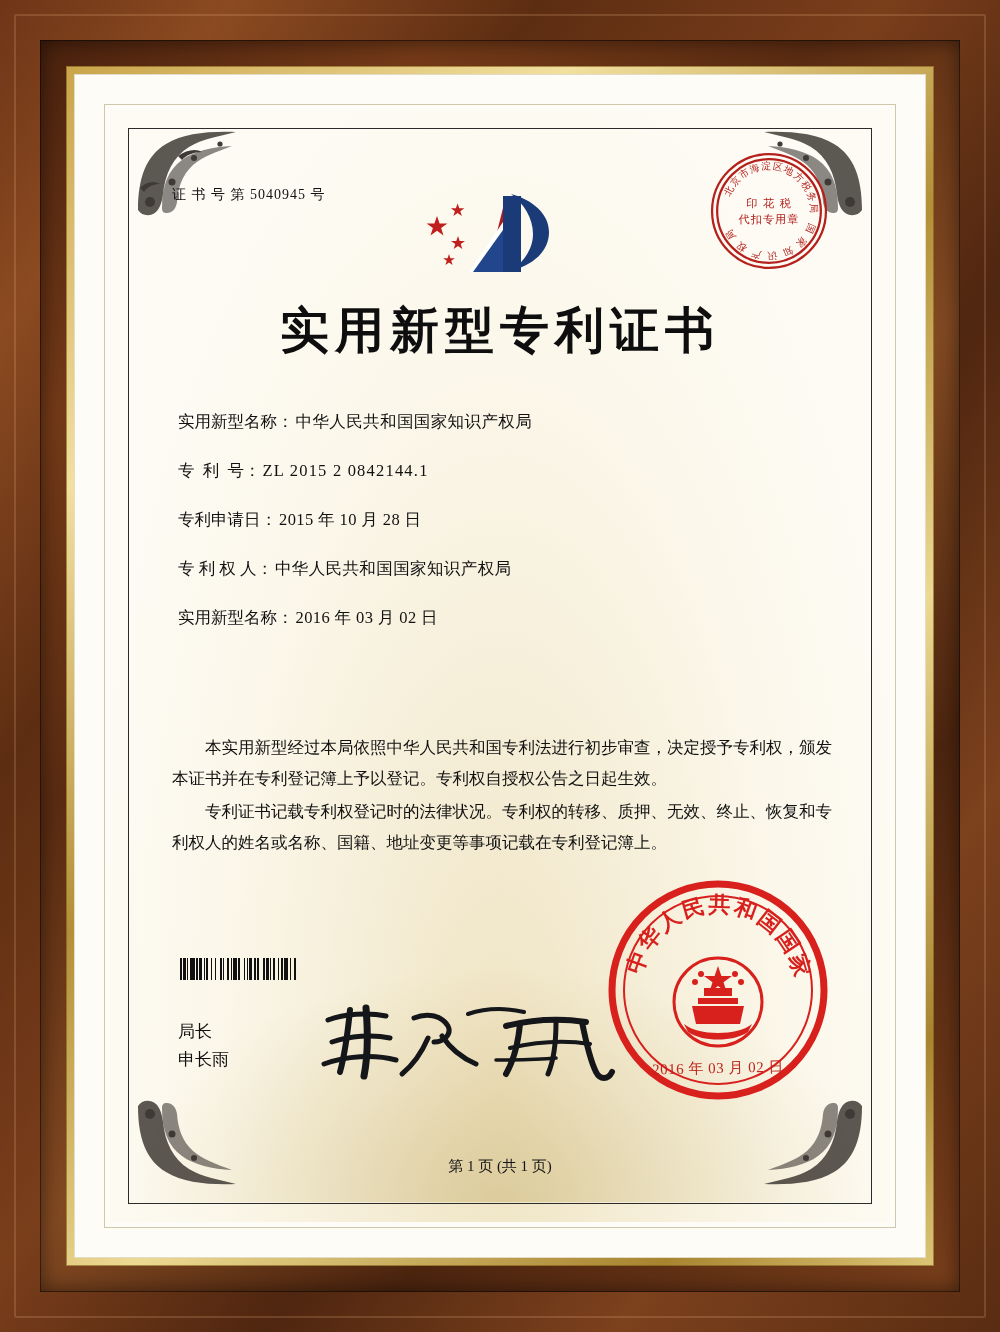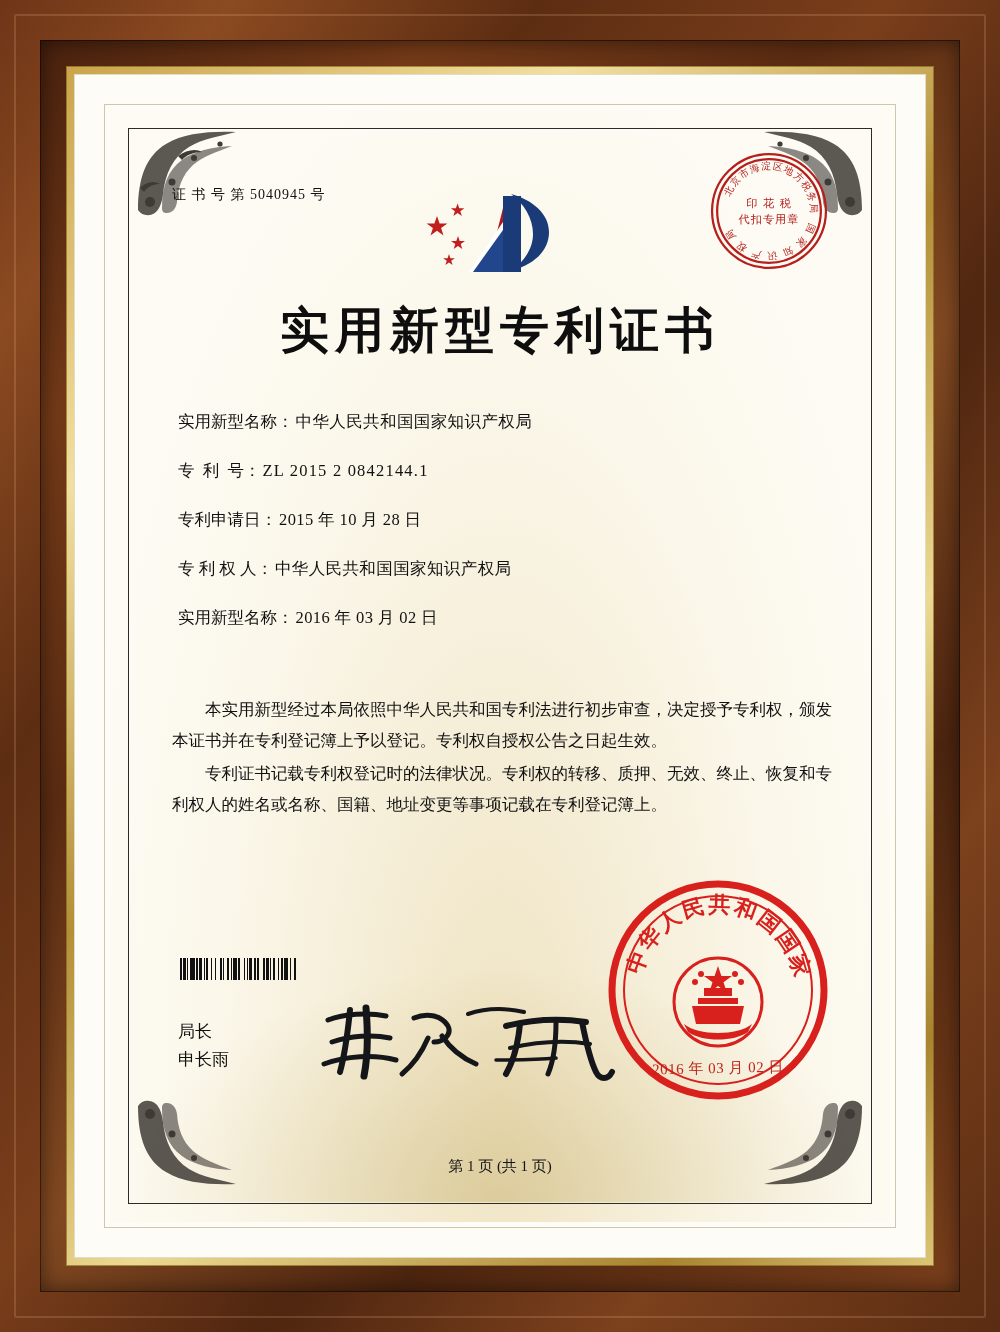--- a/index.html
+++ b/index.html
@@ -165,21 +165,21 @@
     margin-left: 2px;
     letter-spacing: 0.4px;
   }
   .field-value.mono-ish {
     letter-spacing: 1.2px;
   }
 
   
   .body-text {
     position: absolute;
-    left: 62px; top: 584px;
+    left: 62px; top: 622px;
     width: 660px;
     font-size: 16.5px;
     line-height: 31px;
     color: #111;
     text-align: justify;
   }
   .body-text p {
     margin: 0 0 2px 0;
     text-indent: 2em;
   }

